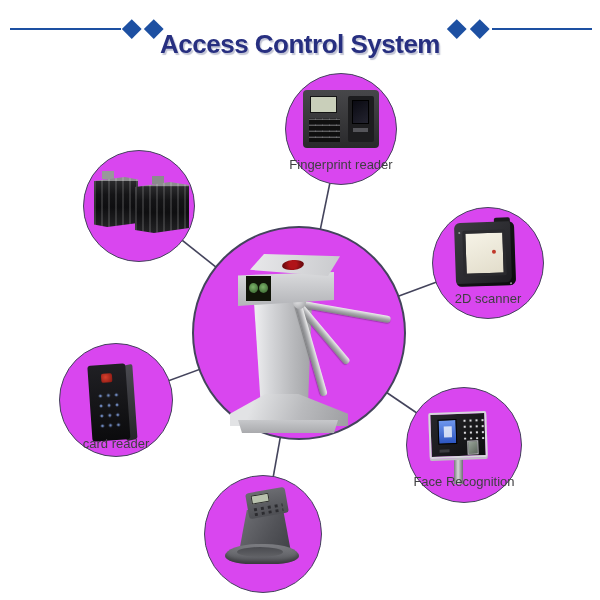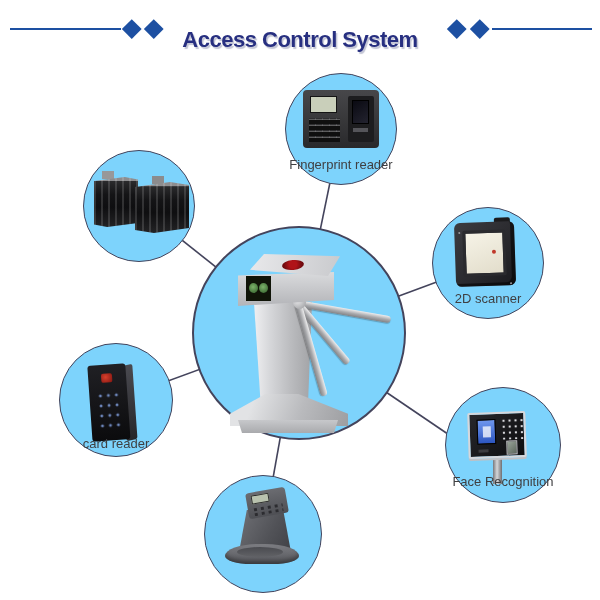--- a/index.html
+++ b/index.html
@@ -8,33 +8,33 @@
     font-family:"Liberation Sans","DejaVu Sans",sans-serif;overflow:hidden;
   }
   
   .hdr-line{position:absolute;height:2px;background:#1d50a2;top:28px;}
   .hdr-line.left{left:10px;width:111px;}
   .hdr-line.right{left:492px;width:100px;}
   .diamond{position:absolute;width:13.5px;height:13.5px;background:#1d50a2;top:22px;transform:rotate(45deg);}
   .d1{left:125px;} .d2{left:147px;} .d3{left:450px;} .d4{left:473px;}
   .title{
     position:absolute;left:0;right:0;top:12px;text-align:center;
-    font-size:22px;font-weight:bold;letter-spacing:-0.5px;color:#272f80;
+    font-size:26px;font-weight:bold;letter-spacing:-0.5px;color:#272f80;
     text-shadow:1.5px 1.5px 1px rgba(120,125,160,0.45);
   }
   
   svg.connectors{position:absolute;left:0;top:0;}
   svg.connectors line{stroke:#44445c;stroke-width:1.6;}
-  .circle{position:absolute;border-radius:50%;background:#7dd3fc;border:1.5px solid #44445c;box-sizing:border-box;}
+  .circle{position:absolute;border-radius:50%;background:#d946ef;border:1.5px solid #44445c;box-sizing:border-box;}
   .central{left:192px;top:226px;width:214px;height:214px;border-width:2px;}
   .c-fp{left:285px;top:73px;width:112px;height:112px;}
   .c-cc{left:83px;top:150px;width:112px;height:112px;}
   .c-2d{left:432px;top:207px;width:112px;height:112px;}
   .c-cr{left:59px;top:343px;width:114px;height:114px;}
-  .c-fr{left:406px;top:387px;width:116px;height:116px;margin-left:39px;}
+  .c-fr{left:406px;top:387px;width:116px;height:116px;}
   .c-pp{left:204px;top:475px;width:118px;height:118px;}
   .label{position:absolute;left:0;right:0;text-align:center;color:#3f3f41;font-size:13px;white-space:nowrap;}
   .c-fp .label{bottom:12px;} .c-cc .label{bottom:12px;} .c-2d .label{bottom:12px;}
   .c-cr .label{bottom:5px;}  .c-fr .label{bottom:13px;} .c-pp .label{bottom:15px;}
   .circle *{position:absolute;box-sizing:border-box;}
   
   .fp-dev{left:17px;top:16px;width:76px;height:58px;}
   .fp-body{left:0;top:0;width:76px;height:58px;background:linear-gradient(180deg,#47474a,#29292b);border-radius:4px;}
   .fp-screen{left:7px;top:6px;width:27px;height:17px;background:#c9cfba;border:1px solid #141414;}
   .fp-keys{left:6px;top:28px;width:31px;height:24px;background-color:#2e2e30;

